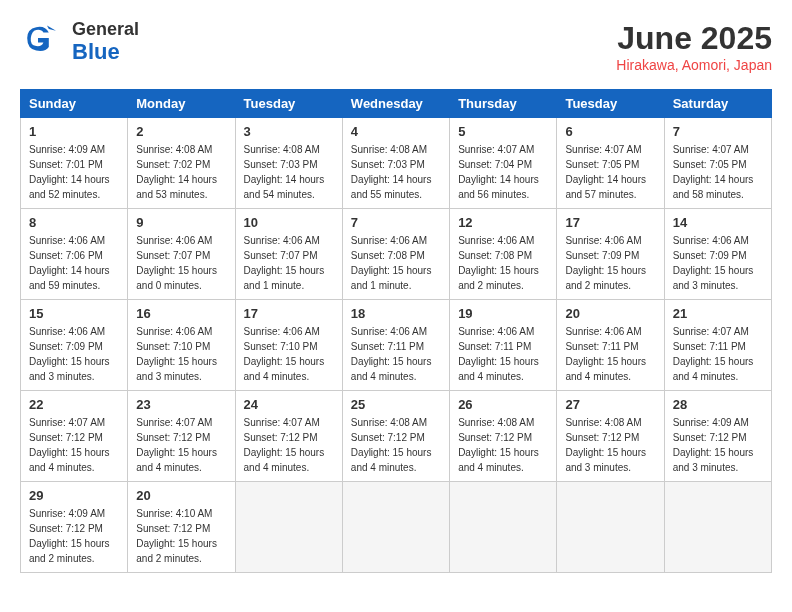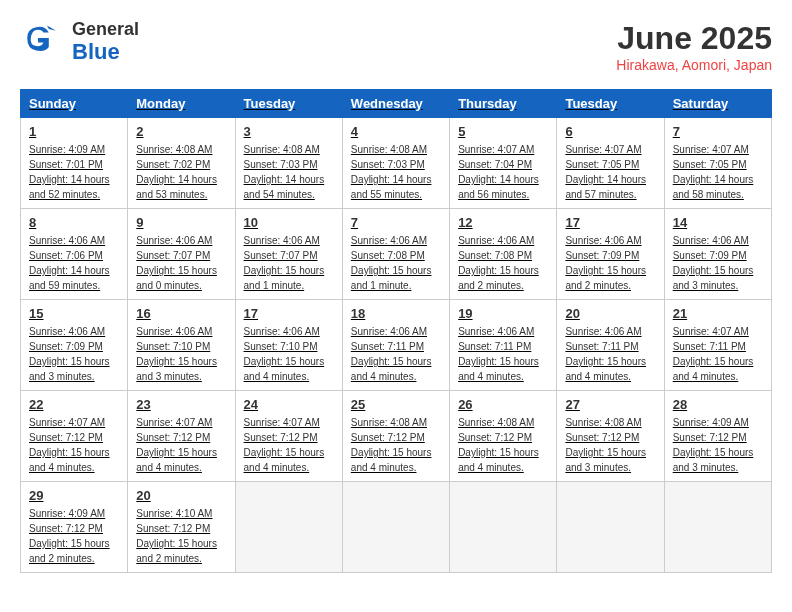--- a/index.html
+++ b/index.html
@@ -49,21 +49,20 @@
       color: #333;
     }
     .subtitle {
       font-size: 14px;
       color: #ef4444;
     }
     .calendar {
       width: 100%;
       border-collapse: collapse;
       border: 1px solid #ccc;
-      text-decoration: underline;
     }
     .calendar th {
       background-color: #1565c0;
       color: #fff;
       padding: 6px 8px;
       font-size: 13px;
       font-weight: bold;
       text-align: left;
       border: 1px solid #1565c0;
     }

